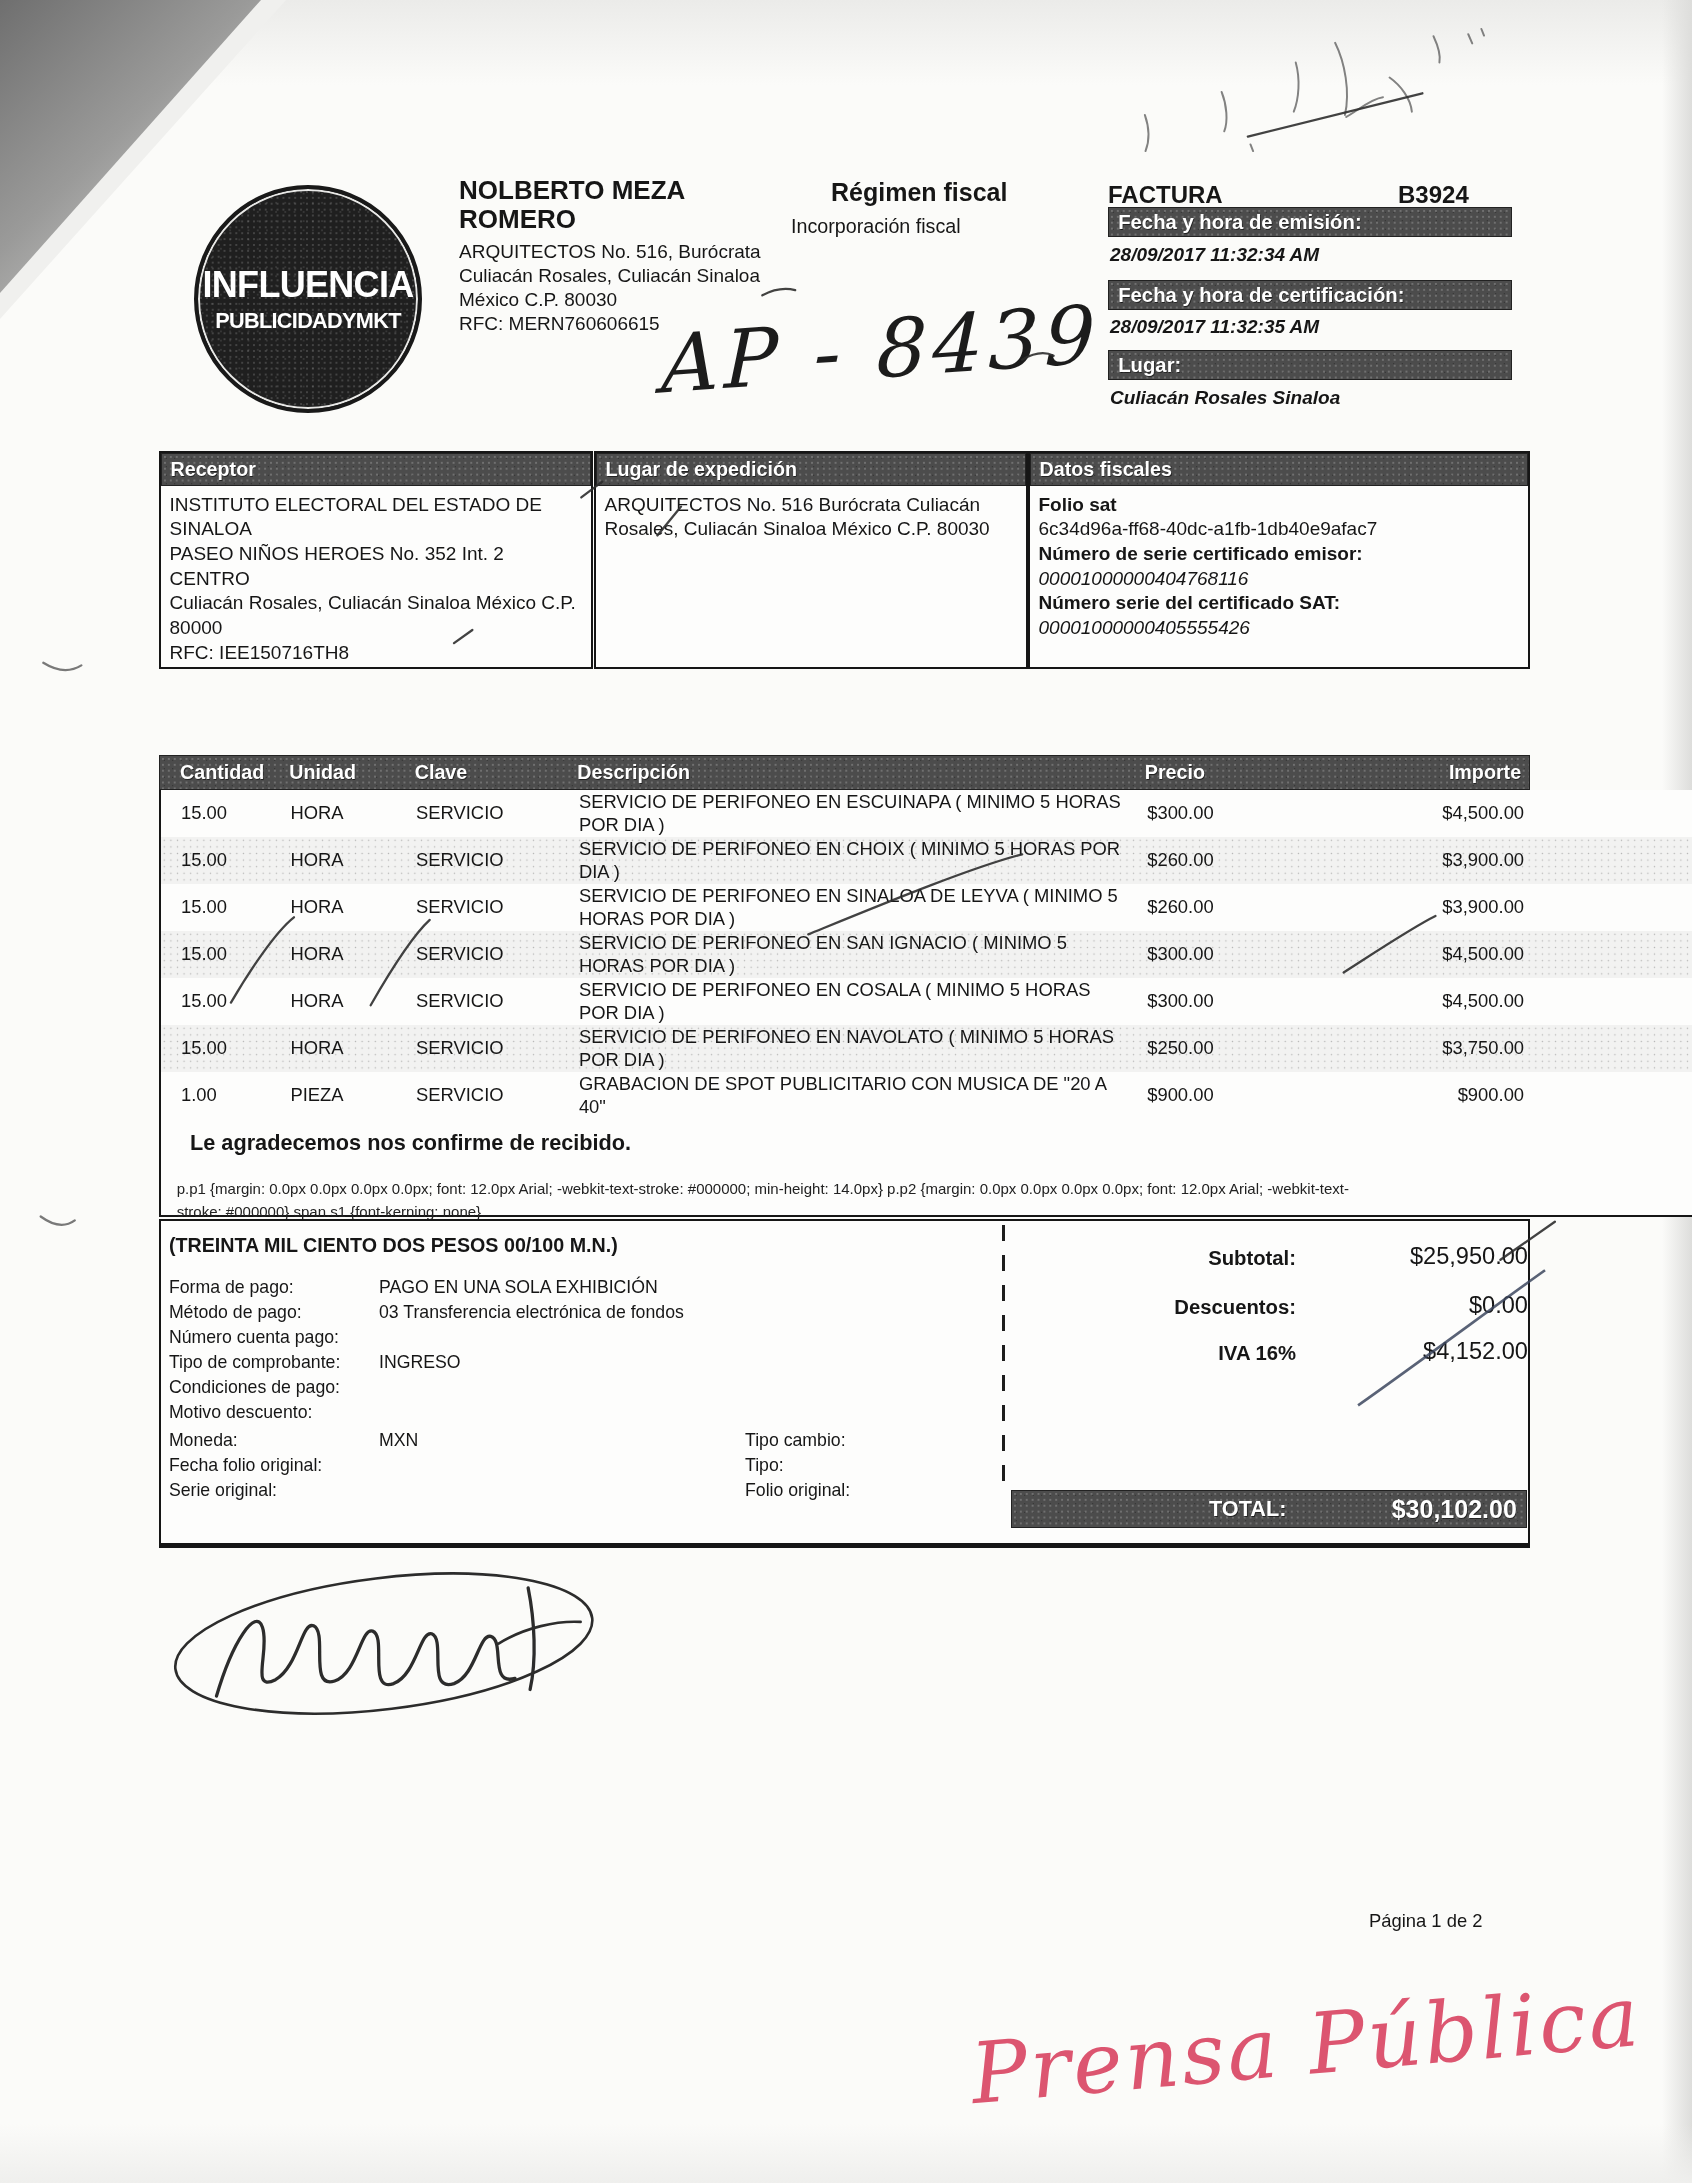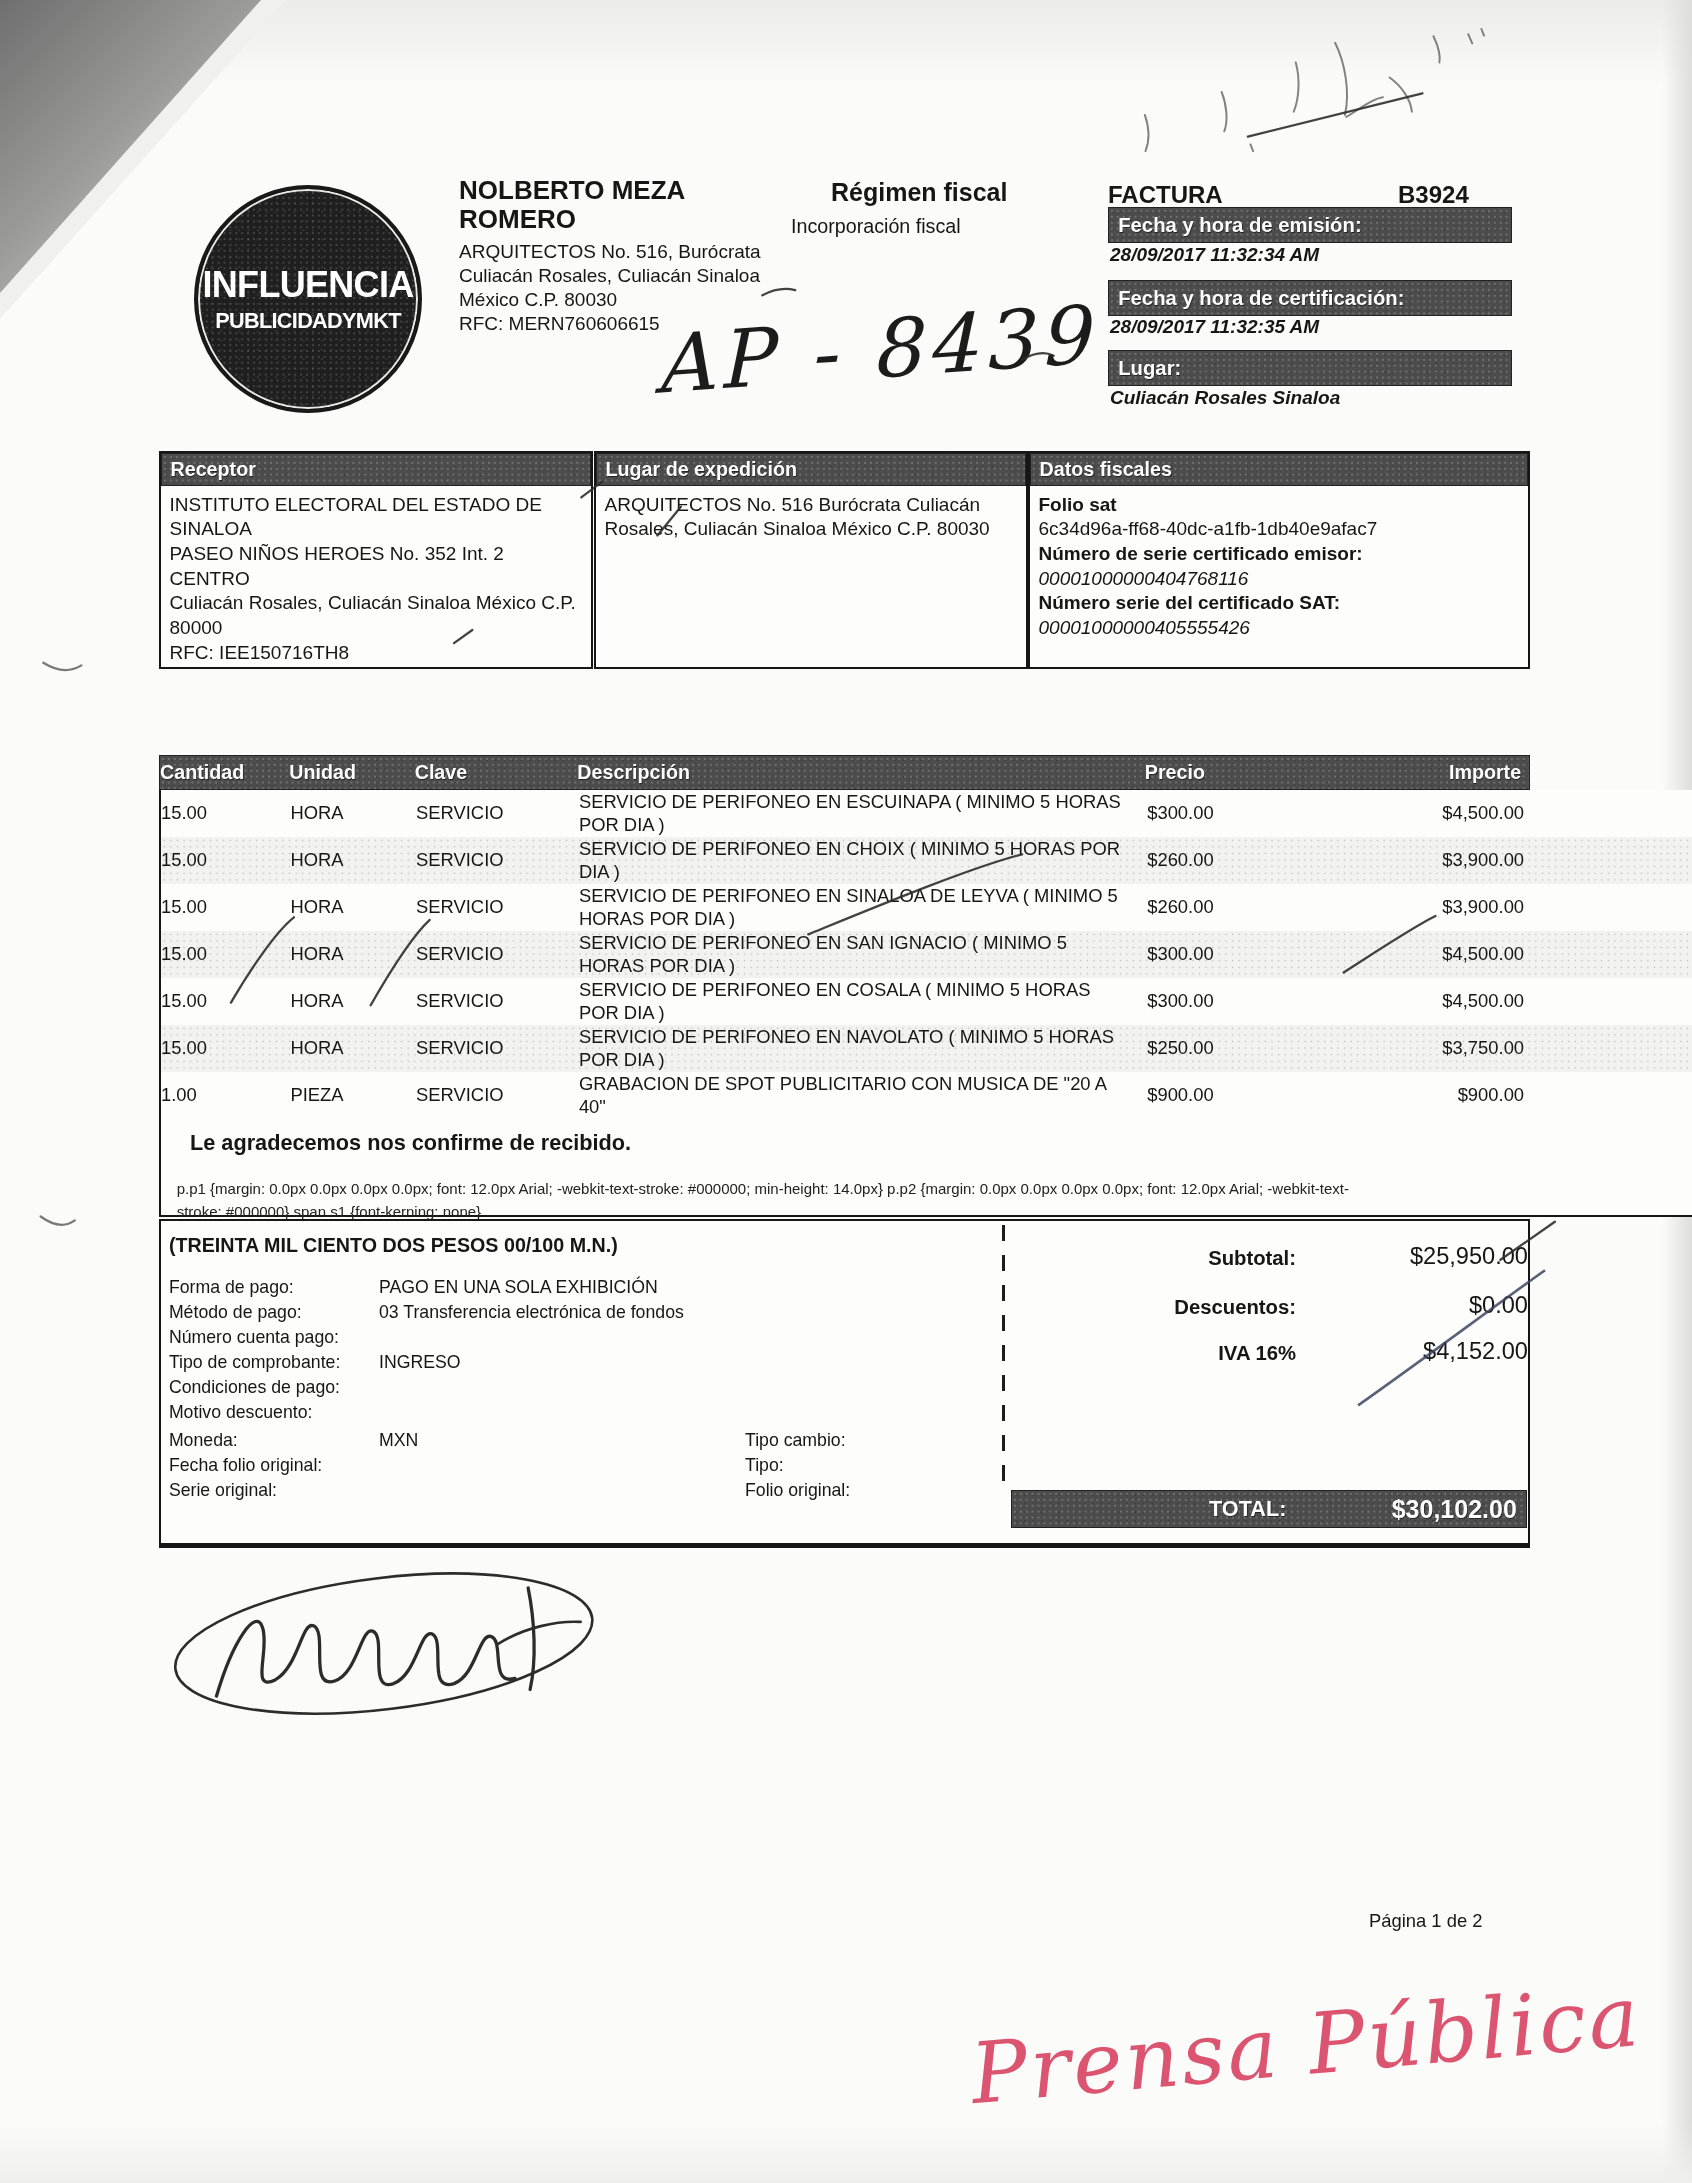--- a/index.html
+++ b/index.html
@@ -36,41 +36,41 @@
   .regimen-sub{font-size:19.7px;margin-top:7.9px;}
   
   .factura-label{position:absolute;left:1108px;top:181px;font-size:24px;font-weight:bold;}
   .factura-number{position:absolute;left:1398px;top:181px;font-size:24px;font-weight:bold;}
   .bar{background-color:#4c4c4c;
        background-image:radial-gradient(rgba(255,255,255,.20) 0.7px,transparent 0.9px),
                         radial-gradient(rgba(0,0,0,.45) 0.7px,transparent 0.9px);
        background-size:5.9px 5.9px,8.5px 8.5px;
        color:#fff;font-weight:bold;border:1.3px solid #222;
        display:flex;align-items:center;text-shadow:0.7px 0.7px 0 rgba(0,0,0,.55);}
-  .hbar{position:absolute;left:1108px;width:404px;height:36px;font-size:20.3px;padding-left:9.2px;box-sizing:border-box;}
+  .hbar{position:absolute;left:1108px;width:404px;height:30px;font-size:20.3px;padding-left:9.2px;box-sizing:border-box;}
   .hval{position:absolute;left:1110px;font-size:19px;font-weight:bold;font-style:italic;}
   
   .ap-ref{position:absolute;left:661px;top:303px;font-family:"DejaVu Serif",serif;
         font-style:italic;font-size:80px;color:#1c1c1c;transform:rotate(-4deg) skewX(-5deg);
         letter-spacing:5.2px;white-space:nowrap;}
   
   .pbox{position:absolute;top:451px;height:218px;border:2px solid #161616;box-sizing:border-box;background:#fdfdfc;}
   .pbox .phead{height:33px;font-size:19.7px;padding-left:8.5px;box-sizing:border-box;}
   .pbody{padding:6.6px 8.5px;font-size:19px;line-height:1.30;}
   .b{font-weight:bold;} .i{font-style:italic;}
   
   .thead{position:absolute;left:159px;top:755px;width:1371px;height:35px;font-size:19.7px;box-sizing:border-box;}
   .thead .hc{box-sizing:border-box;}
   .tbody{position:absolute;left:159px;top:790px;width:1651px;height:427px;
          border:2px solid #161616;border-top:none;box-sizing:border-box;background:#fdfdfc;}
   .trow{display:flex;min-height:47px;align-items:center;font-size:18.4px;line-height:1.22;}
   .trow.shade{background-color:rgba(0,0,0,.045);
         background-image:radial-gradient(rgba(45,45,45,.30) 0.7px,transparent 1px);
         background-size:6.6px 6.6px;}
-  .c-cant{width:115px;padding-left:0;box-sizing:border-box;}
+  .c-cant{width:115px;padding-left:20px;box-sizing:border-box;}
   .c-uni{width:118px;padding-left:14.4px;box-sizing:border-box;}
   .c-cla{width:177px;padding-left:22px;box-sizing:border-box;}
   .c-des{width:571px;padding-left:7.9px;padding-right:19.7px;box-sizing:border-box;}
   .c-pre{width:164px;padding-left:5.2px;box-sizing:border-box;}
   .c-imp{width:226px;text-align:right;padding-right:7.9px;box-sizing:border-box;}
   .confirm{position:absolute;left:29px;top:340px;font-size:21.7px;font-weight:bold;}
   .cssnote{position:absolute;left:15.7px;top:388px;width:1189px;font-size:15px;line-height:1.5;color:#222;}
   
   .paybox{position:absolute;left:159px;top:1219px;width:1371px;height:329px;
           border:2px solid #161616;border-top-width:2.6px;border-bottom:5.9px solid #161616;

